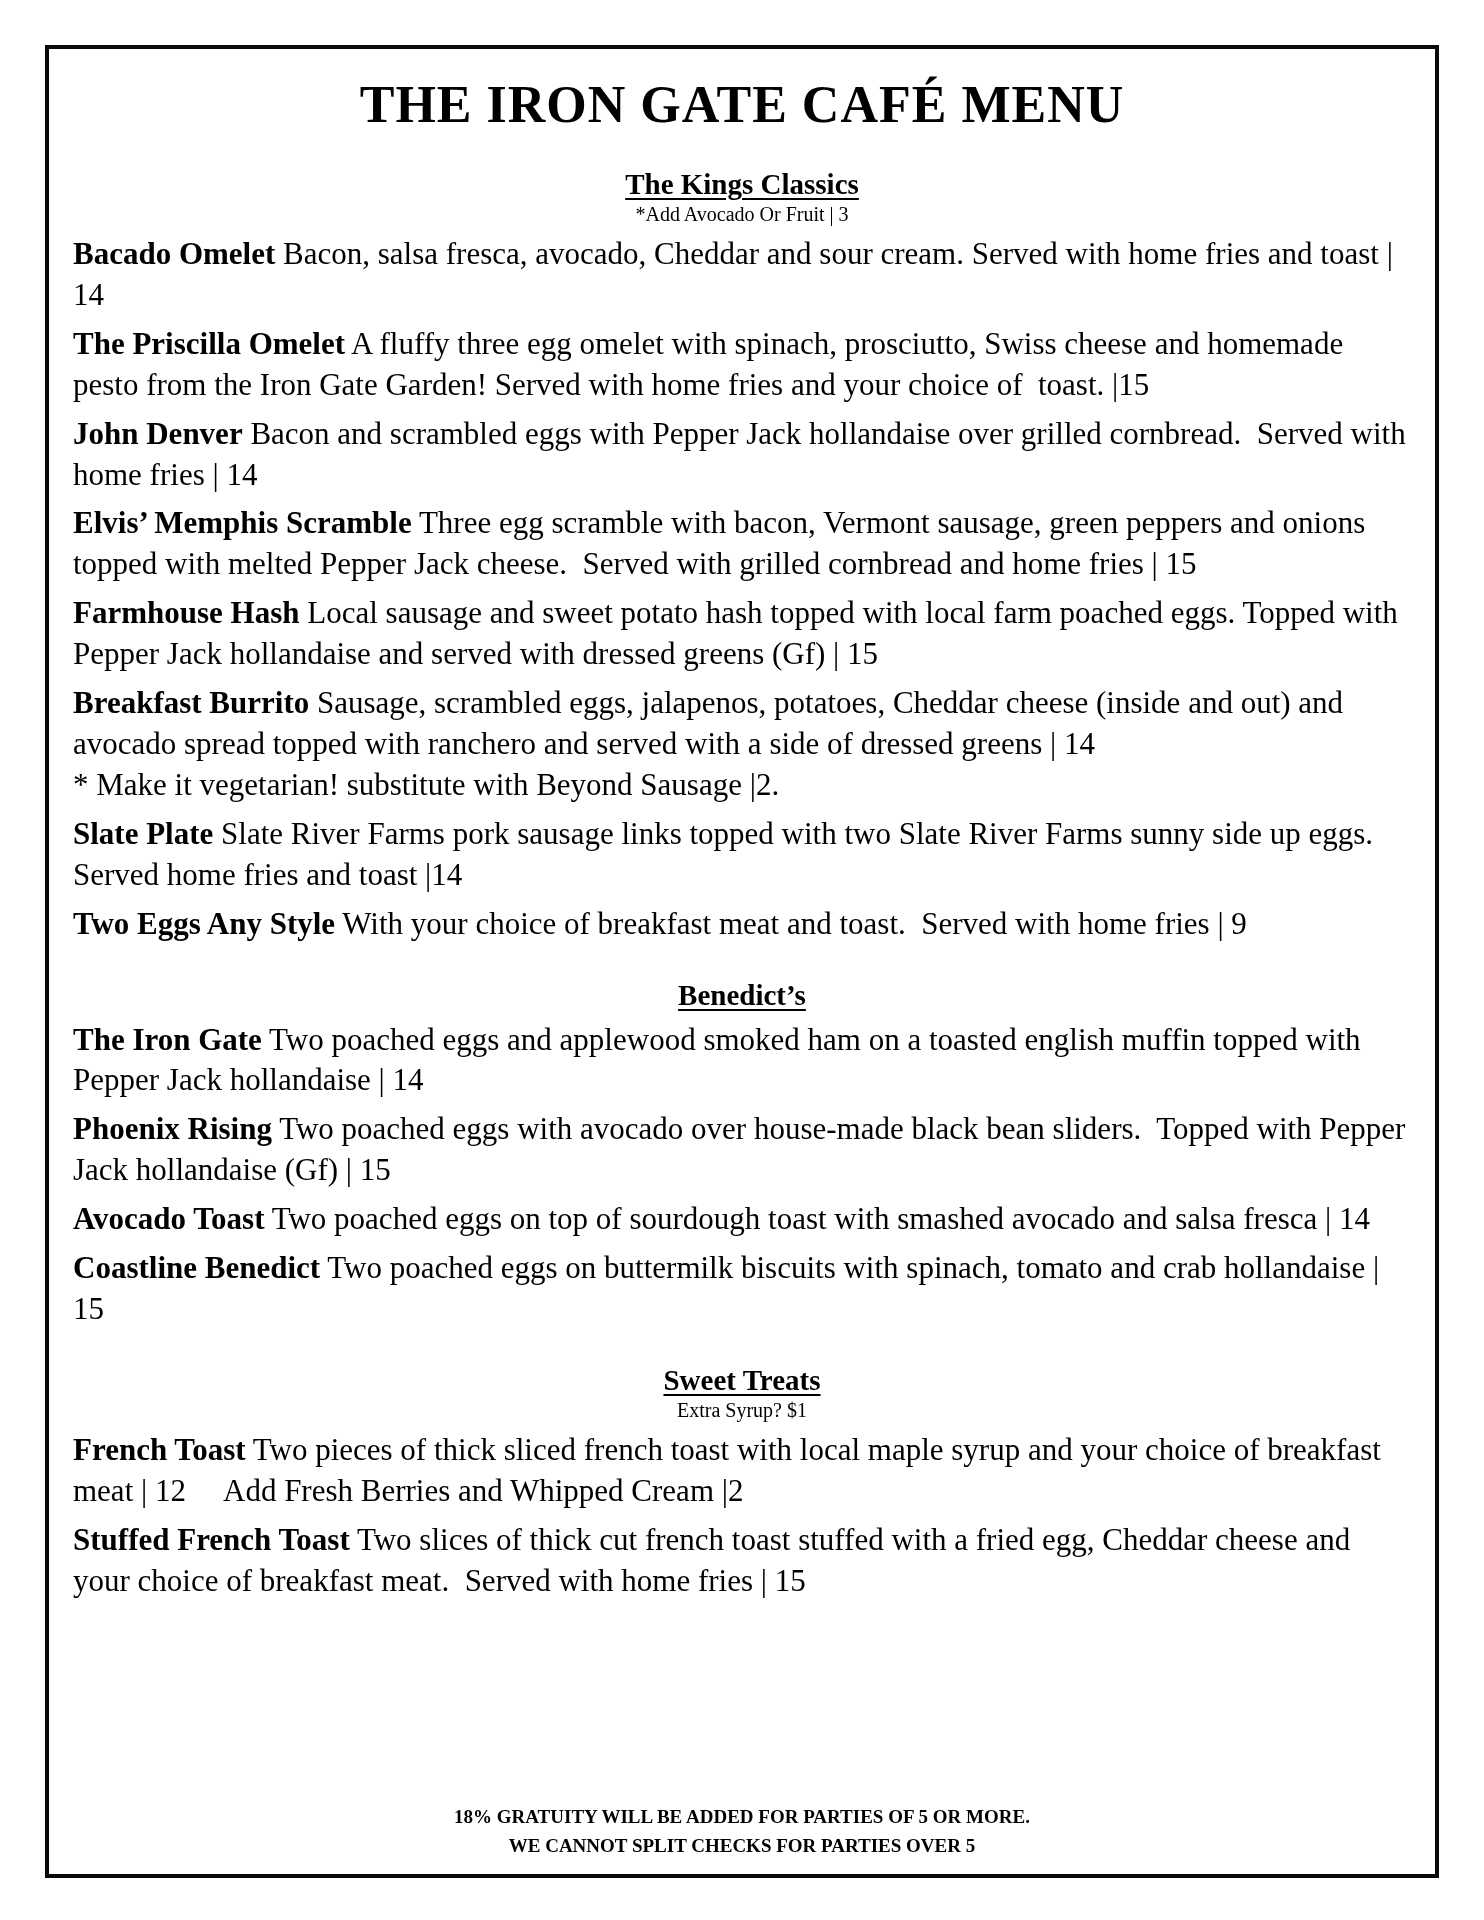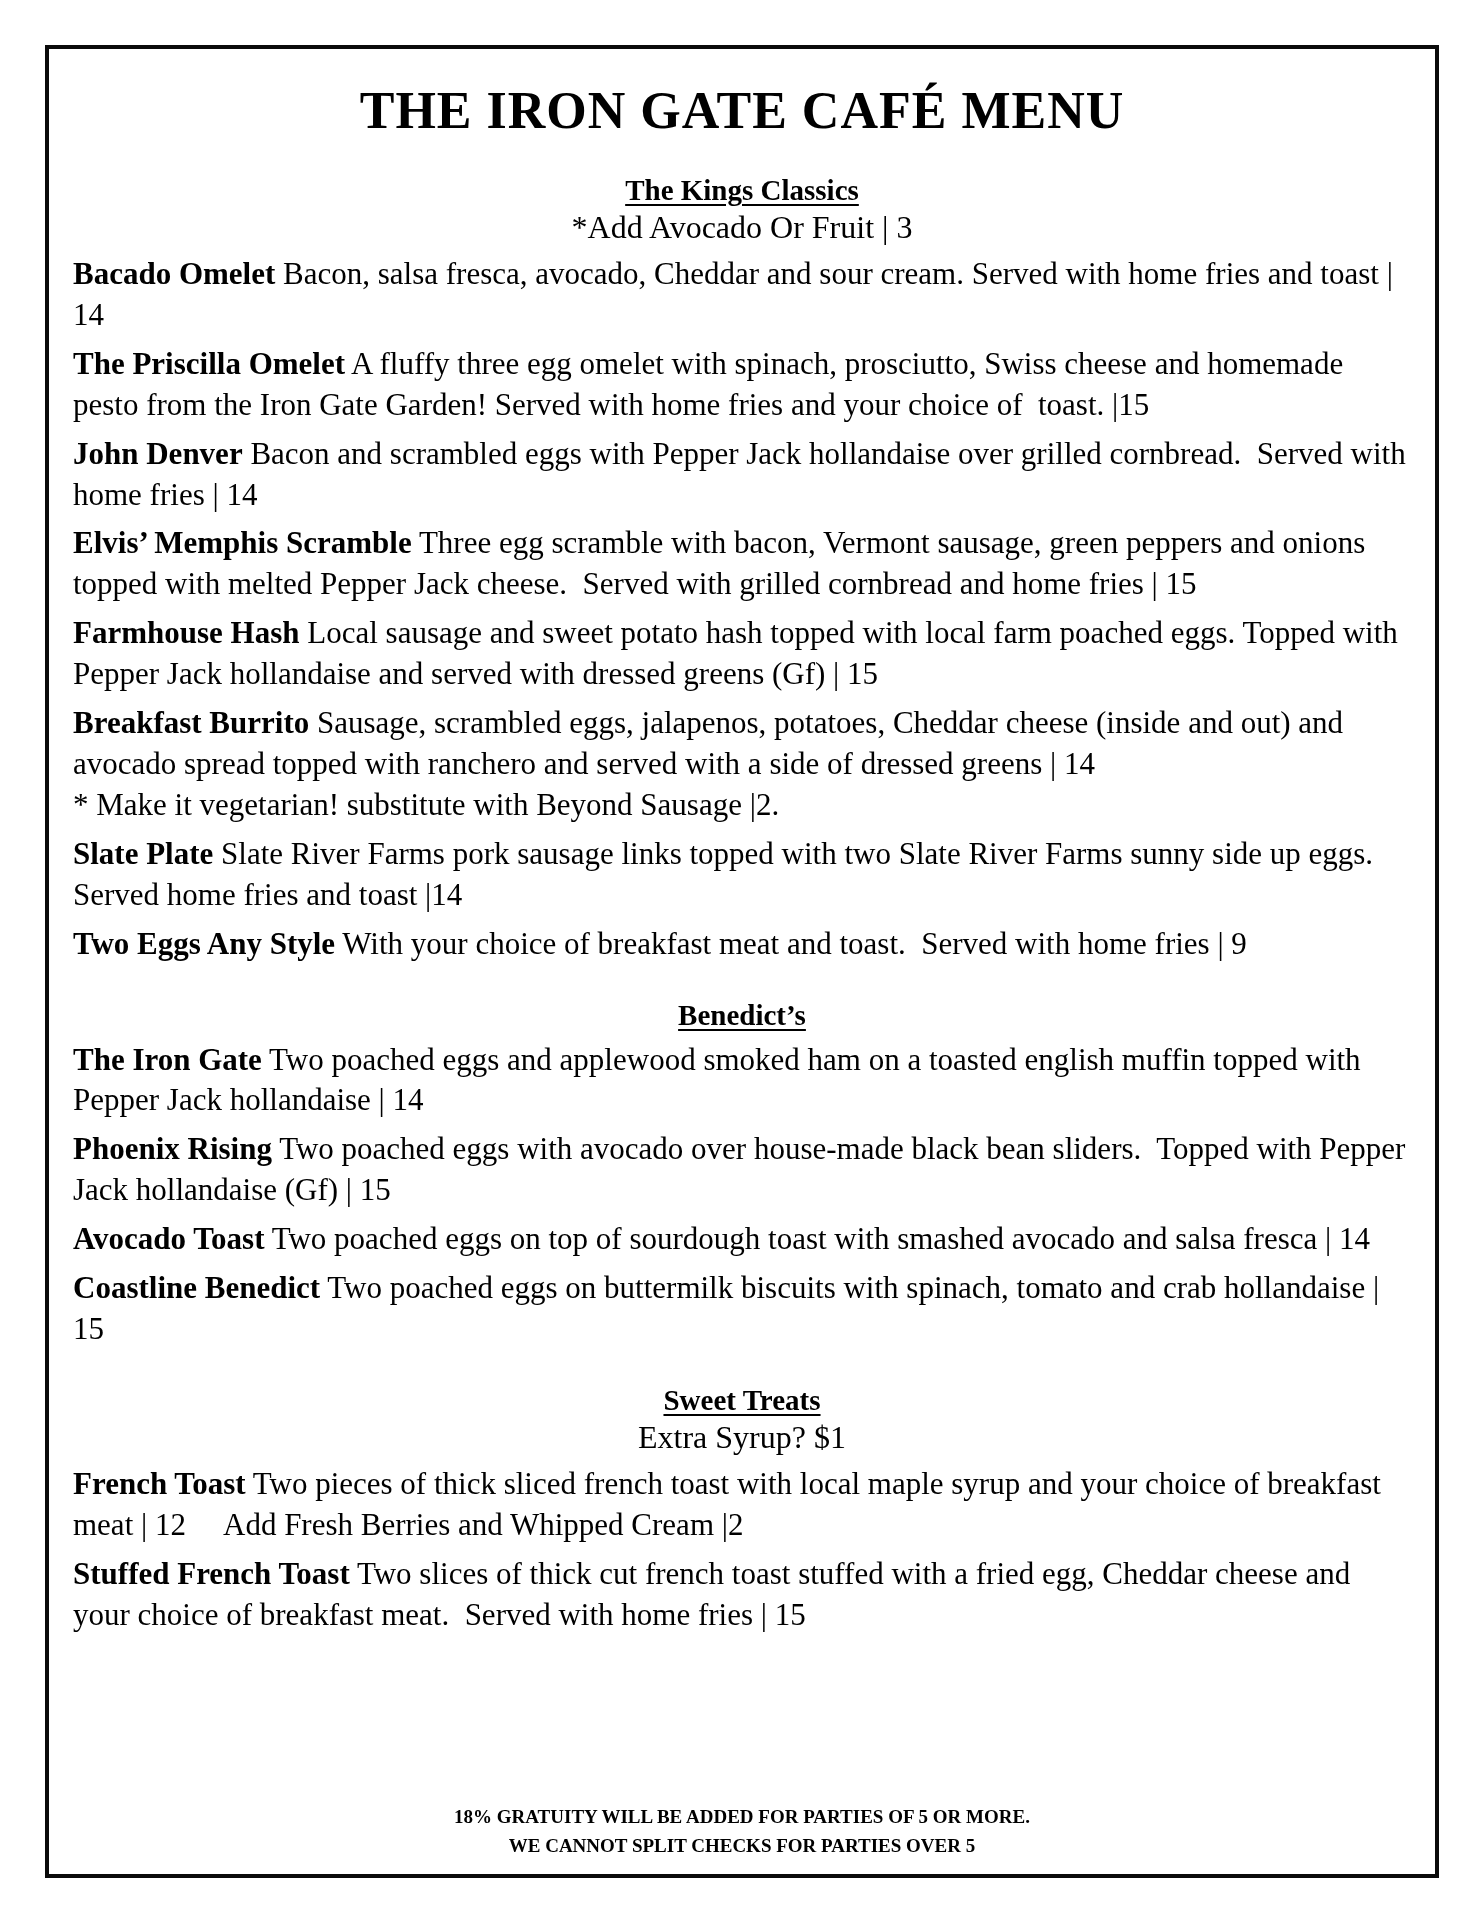--- a/index.html
+++ b/index.html
@@ -14,21 +14,21 @@
     background: #ffffff;
     color: #000000;
     font-family: "Liberation Serif", serif;
     padding: 45px 45px 42px 45px;
   }
   .frame {
     box-sizing: border-box;
     width: 100%;
     height: 100%;
     border: 4px solid #0a0a0a;
-    padding: 10px 24px 10px 24px;
+    padding: 4px 24px 10px 24px;
     display: flex;
     flex-direction: column;
   }
   .title {
     text-align: center;
     font-size: 52px;
     font-weight: bold;
     margin: 22px 0 8px 0;
     letter-spacing: 1px;
   }
@@ -41,21 +41,21 @@
     font-weight: bold;
     margin: 26px 0 2px 0;
   }
   .section-title .underline {
     text-decoration: underline;
     text-underline-offset: 4px;
     text-decoration-thickness: 2px;
   }
   .section-subtitle {
     text-align: center;
-    font-size: 32px;
+    font-size: 20px;
     margin: 2px 0 4px 0;
   }
   .item {
     font-size: 31px;
     line-height: 1.32;
     margin: 8px 0;
   }
   .iname {
     font-weight: bold;
   }

